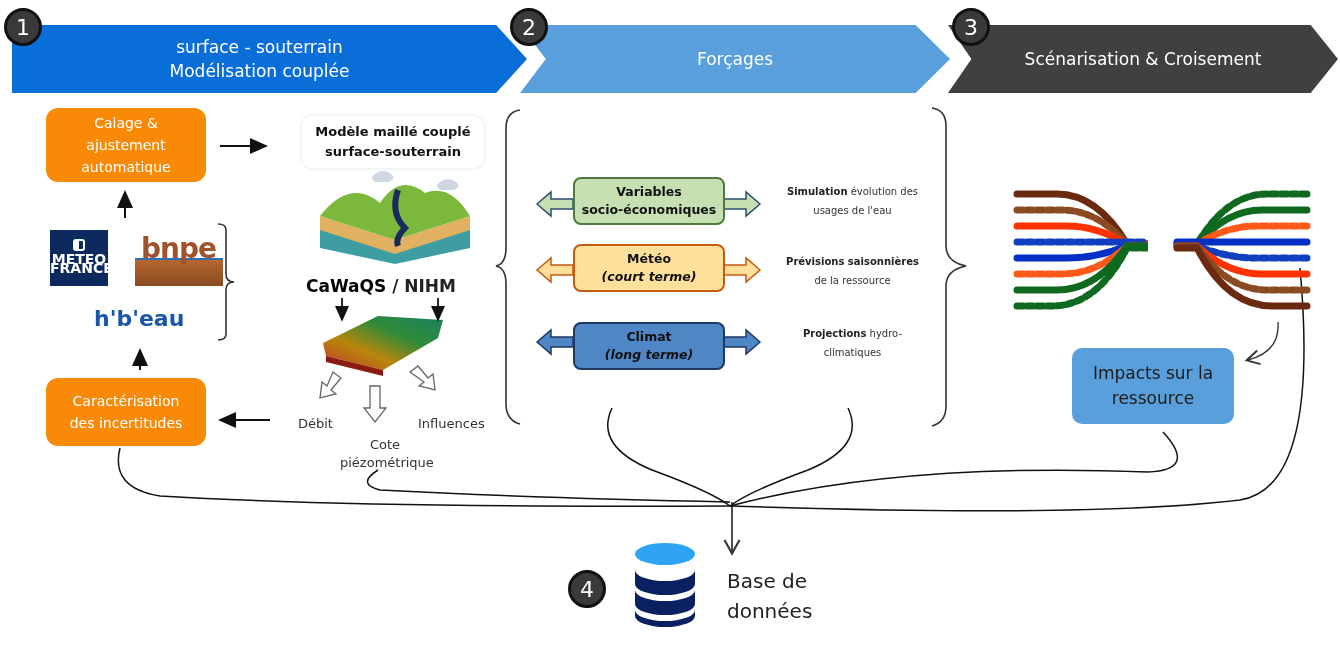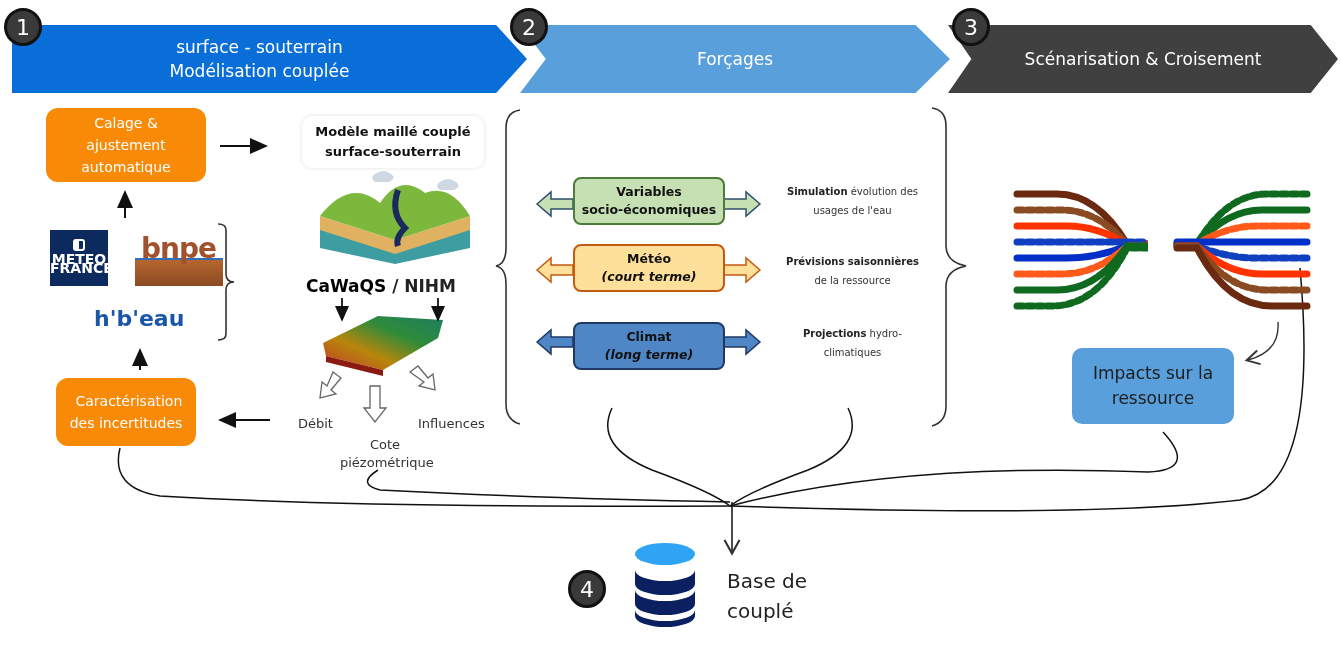--- a/index.html
+++ b/index.html
@@ -42,21 +42,21 @@
 <div class="num" style="left:952px;top:8px;">3</div>
 <div class="num" style="left:568px;top:570px;">4</div>
 
 <div class="orange" style="left:46px;top:108px;width:160px;height:74px;">
   <div>
     <div>Calage &amp;</div>
     <div>ajustement</div>
     <div>automatique</div>
   </div>
 </div>
-<div class="orange" style="left:56px;top:378px;width:140px;height:68px;text-align:right;">
+<div class="orange" style="left:46px;top:378px;width:160px;height:68px;">
   <div>
     <div>Caractérisation</div>
     <div>des incertitudes</div>
   </div>
 </div>
 
 <div class="logo" style="left:50px;top:230px;width:58px;height:56px;background:#0d2a5e;color:#fff;text-align:center;font-size:14px;font-weight:bold;line-height:9px;">
   <div style="margin:9px auto 4px;width:12px;height:12px;border:2px solid #fff;border-radius:3px;box-sizing:border-box;background:linear-gradient(90deg,#fff 50%,#0d2a5e 50%);"></div>
   <div>METEO</div>
   <div>FRANCE</div>
@@ -212,14 +212,14 @@
 </div>
 
 <svg class="abs" style="left:630px;top:540px;" width="70" height="90">
   <ellipse cx="35" cy="14" rx="30" ry="11" fill="#2fa4f5"></ellipse>
   <path d="M5,30 a30,11 0 0 0 60,0 v14 a30,11 0 0 1 -60,0z" fill="#0b2060"></path>
   <path d="M5,50 a30,11 0 0 0 60,0 v14 a30,11 0 0 1 -60,0z" fill="#0b2060"></path>
   <path d="M5,70 a30,11 0 0 0 60,0 v6 a30,11 0 0 1 -60,0z" fill="#0b2060"></path>
 </svg>
 <div class="db-label">
   <div>Base de</div>
-  <div>couplé</div>
+  <div>données</div>
 </div>
 
 </body></html>

